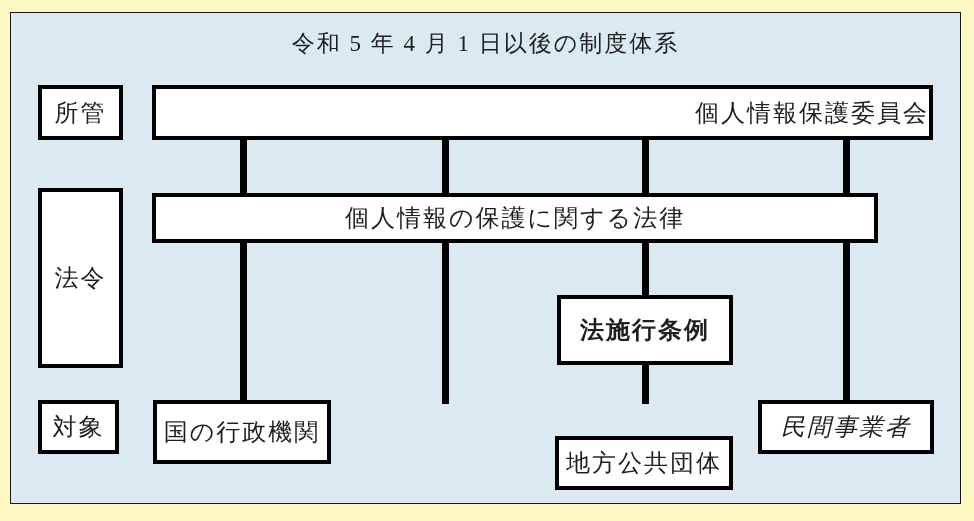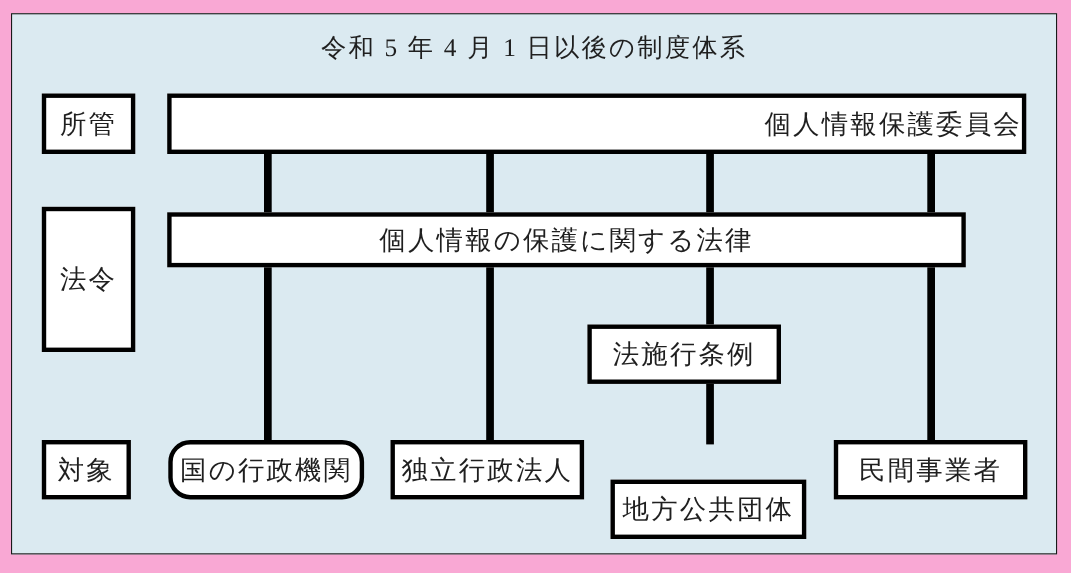--- a/index.html
+++ b/index.html
@@ -5,21 +5,21 @@
   html, body {
     margin: 0;
     padding: 0;
     background: #ffffff;
     font-family: "Liberation Serif", "DejaVu Serif", serif;
   }
   .stage {
     position: relative;
     width: 974px;
     height: 521px;
-    background: #f9a8d4;
+    background: #fef9c3;
     overflow: hidden;
     color: var(--text-color, #1f1f1f);
   }
   .panel {
     position: absolute;
     left: 10px;
     top: 12px;
     width: 951px;
     height: 492px;
     box-sizing: border-box;
@@ -46,31 +46,31 @@
     align-items: center;
     justify-content: center;
     font-size: 24px;
     letter-spacing: 2px;
     color: var(--text-color, #1f1f1f);
     z-index: 2;
     text-align: center;
   }
   
   .box-jurisdiction { left: 38px;  top: 85px;  width: 85px;  height: 55px; }
-  .box-legislation  { left: 38px;  top: 188px; width: 85px;  height: 132px; }
+  .box-legislation  { left: 38px;  top: 188px; width: 85px;  height: 180px; }
   .box-target-label { left: 38px;  top: 400px; width: 81px;  height: 54px; }
   
   .box-commission   { left: 152px; top: 85px;  width: 781px; height: 55px; justify-content: flex-end; }
   .box-law          { left: 152px; top: 193px; width: 726px; height: 50px; }
-  .box-ordinance    { left: 534px; top: 295px; width: 176px; height: 54px; }
+  .box-ordinance    { left: 557px; top: 295px; width: 176px; height: 70px; font-weight: bold; }
   
-  .box-target-1 { left: 153px; top: 400px; width: 178px; height: 54px; border-radius: 20px; }
+  .box-target-1 { left: 153px; top: 400px; width: 178px; height: 64px; }
   .box-target-2 { left: 355px; top: 400px; width: 176px; height: 54px; }
   .box-target-3 { left: 555px; top: 400px; width: 178px; height: 54px; margin-top: 36px; }
-  .box-target-4 { left: 758px; top: 400px; width: 176px; height: 54px; }
+  .box-target-4 { left: 758px; top: 400px; width: 176px; height: 54px; font-style: italic; }
   
   .connector {
     position: absolute;
     width: 7px;
     background: var(--line-color, #000000);
     z-index: 1;
   }
   .c-top-1 { left: 240px; top: 136px; height: 61px; }
   .c-top-2 { left: 442px; top: 136px; height: 61px; }
   .c-top-3 { left: 642px; top: 136px; height: 61px; }
@@ -116,22 +116,19 @@
   <div class="box box-law">
     <span>個人情報の保護に関する法律</span>
   </div>
   <div class="box box-ordinance">
     <span>法施行条例</span>
   </div>
 
   <div class="box box-target-1">
     <span>国の行政機関</span>
   </div>
-  <div class="box box-target-2">
-    <span>独立行政法人</span>
-  </div>
   <div class="box box-target-3">
     <span>地方公共団体</span>
   </div>
   <div class="box box-target-4">
     <span>民間事業者</span>
   </div>
 </div>
 
 </body></html>

